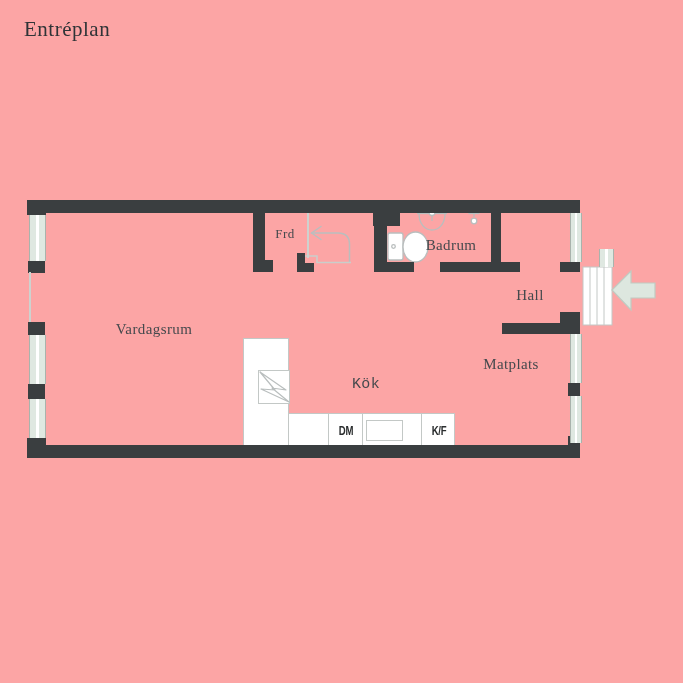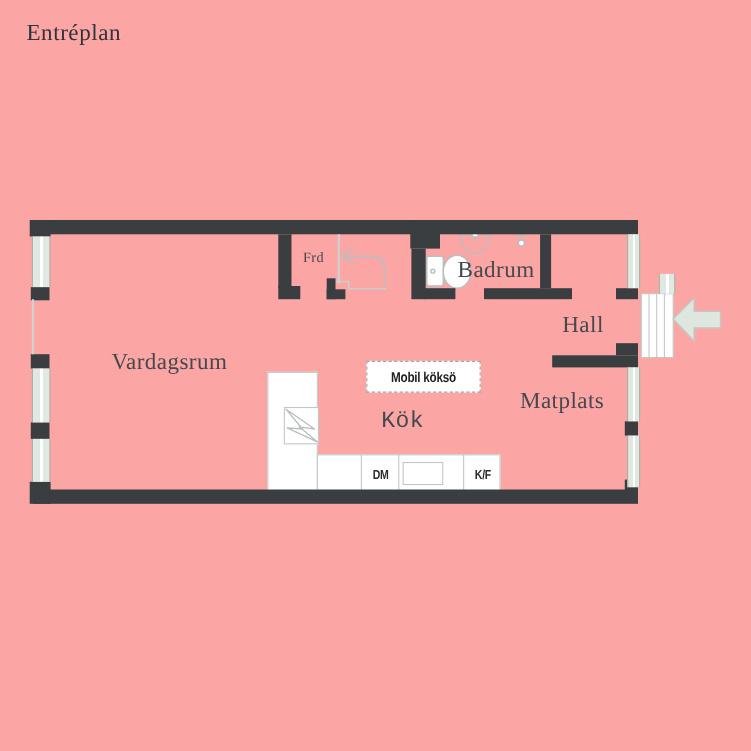--- a/index.html
+++ b/index.html
@@ -12,21 +12,21 @@
           font-family:"Liberation Serif", serif;}
   .title{position:absolute;left:24px;top:17px;font-size:21px;font-weight:400;
          color:#2f3437;letter-spacing:0.5px;}
   .wall{position:absolute;background:var(--wall);}
   .thinwall{position:absolute;background:#cdd2cf;}
   .win-v{position:absolute;border-left:1px solid var(--window-edge);border-right:1px solid var(--window-edge);
          background:linear-gradient(to right, var(--window-fill) 0 40%, #ffffff 40% 60%, var(--window-fill) 60% 100%);}
   .counter{position:absolute;background:#ffffff;border:1px solid var(--counter);box-sizing:border-box;}
   .divider{position:absolute;width:1px;background:var(--counter);}
   .room-label{position:absolute;transform:translate(-50%,-50%);color:var(--text);
-              font-size:21px;letter-spacing:0.4px;white-space:nowrap;}
+              font-size:15px;letter-spacing:0.4px;white-space:nowrap;}
   .island-box{position:absolute;left:333px;top:328px;width:104px;height:29px;
               border:1px dashed #9fa5a2;box-sizing:border-box;display:flex;
               align-items:center;justify-content:center;background:#ffffff;}
   .cond{font-family:"Liberation Sans", sans-serif;font-weight:700;color:var(--island-text);
         letter-spacing:-0.3px;transform:scaleX(0.82);white-space:nowrap;}
   .island-box .cond{font-size:13px;}
   .appl-label{position:absolute;transform:translate(-50%,-50%) scaleX(0.8);
               font-family:"Liberation Sans", sans-serif;font-weight:700;font-size:12px;
               color:#2a2d2e;letter-spacing:-0.3px;white-space:nowrap;}
   svg{position:absolute;left:0;top:0;}
@@ -125,20 +125,17 @@
   <div class="win-v" style="left:570px;top:396px;width:10px;height:47px;"></div>
   <div class="win-v" style="left:599px;top:249px;width:13px;height:18px;"></div>
 
   <div class="room-label" style="left:154px;top:329px;">Vardagsrum</div>
   <div class="room-label" style="left:285px;top:234px;font-size:13px;">Frd</div>
   <div class="room-label" style="left:451px;top:245px;">Badrum</div>
   <div class="room-label" style="left:530px;top:295px;text-align:right;">Hall</div>
   <div class="room-label" style="left:366px;top:384px;font-family:Liberation Mono, monospace;">Kök</div>
   <div class="room-label" style="left:511px;top:364px;">Matplats</div>
 
-  <div class="island-box">
-    <span class="cond">Mobil köksö</span>
-  </div>
 
   <div class="appl-label" style="left:346px;top:431px;">DM</div>
   <div class="appl-label" style="left:439px;top:431px;">K/F</div>
 
 </div>
 
 </body></html>

